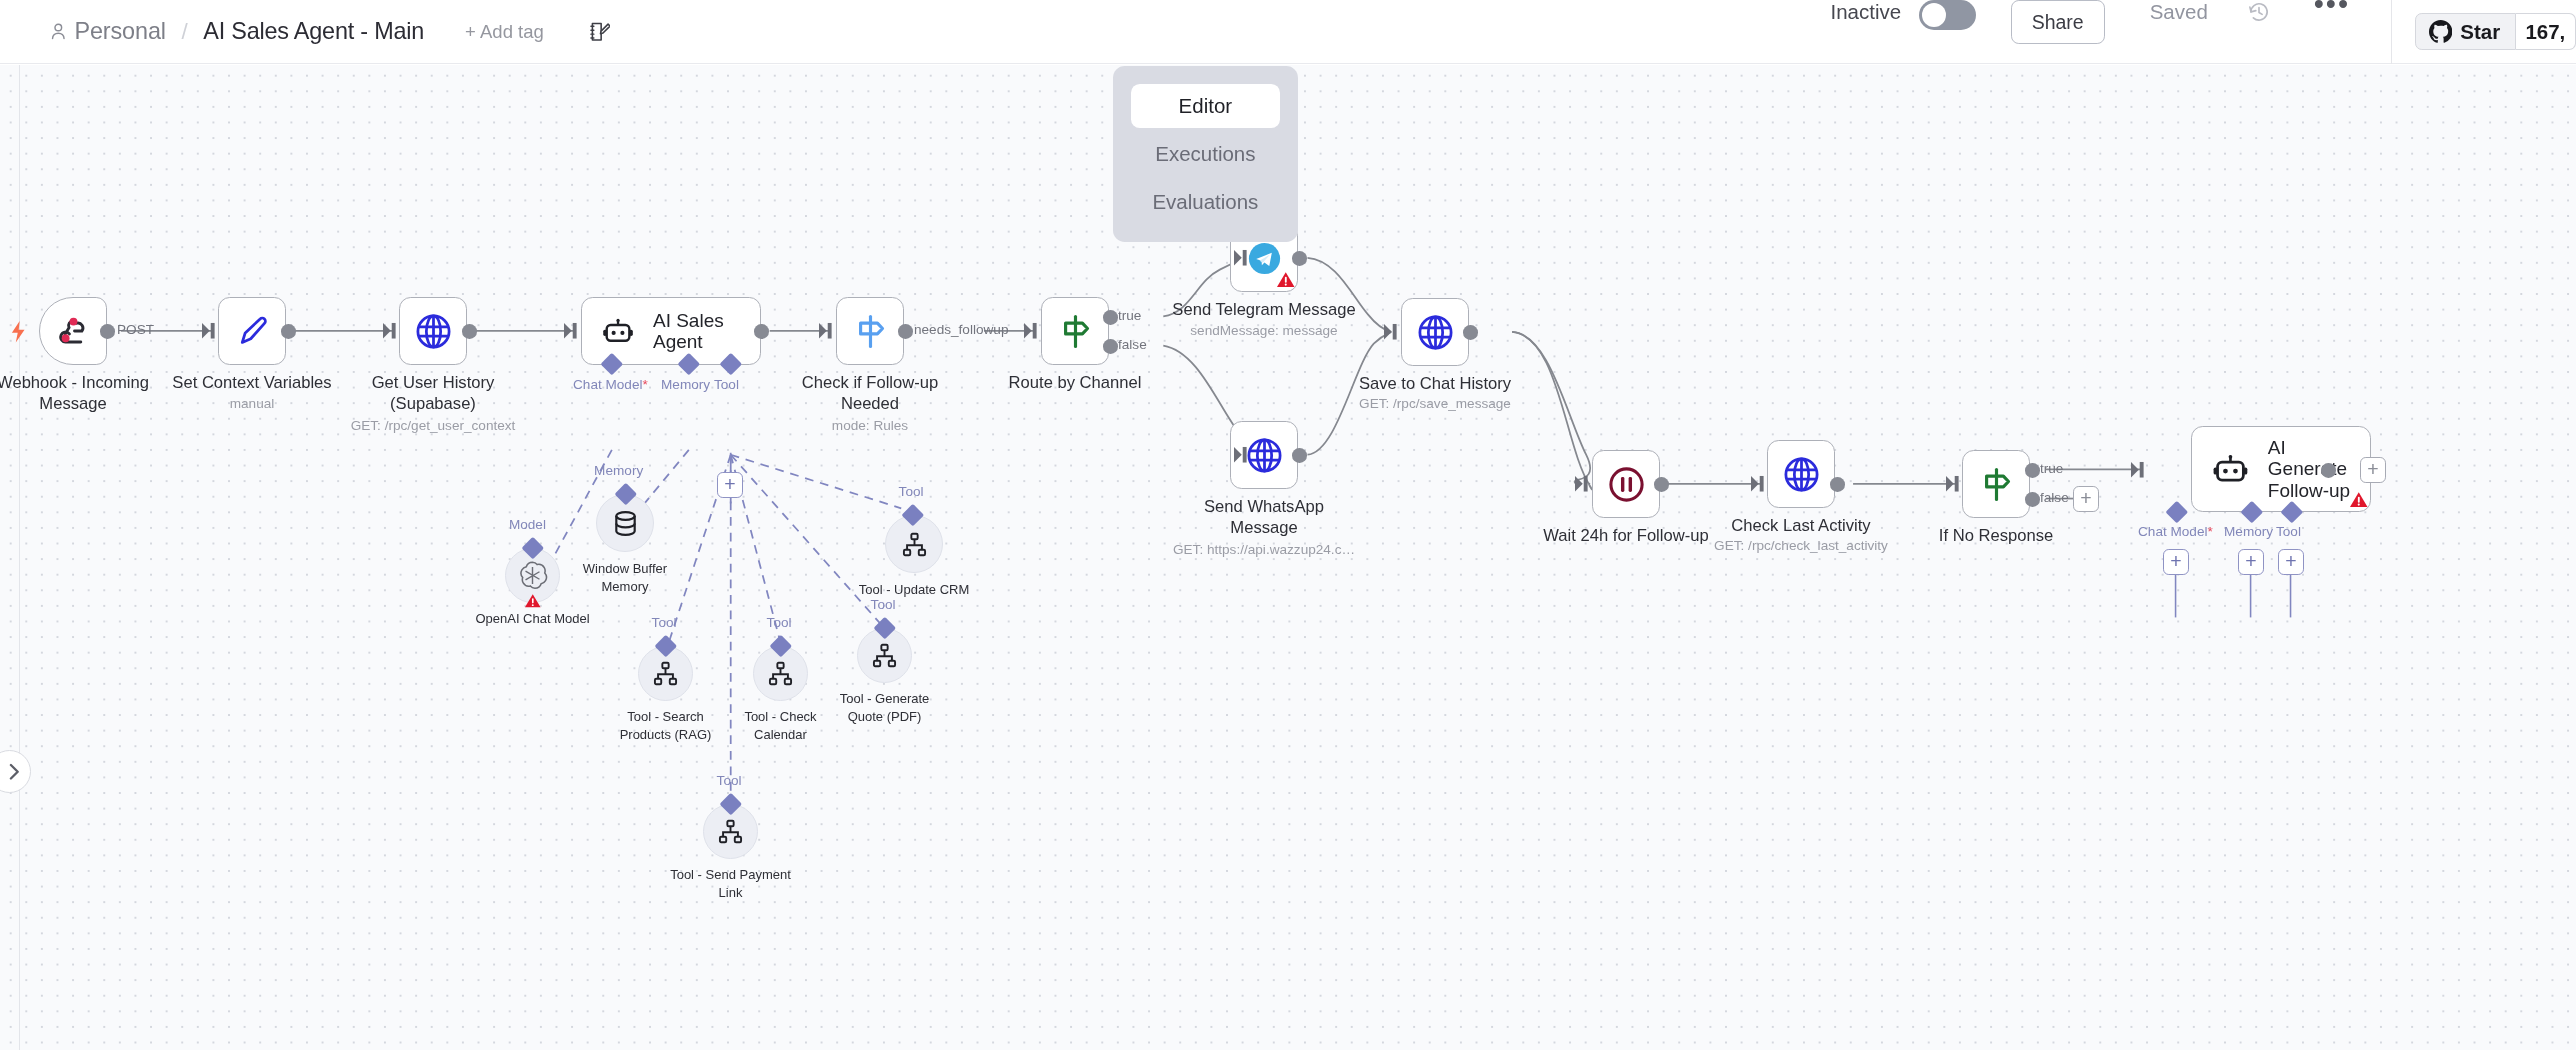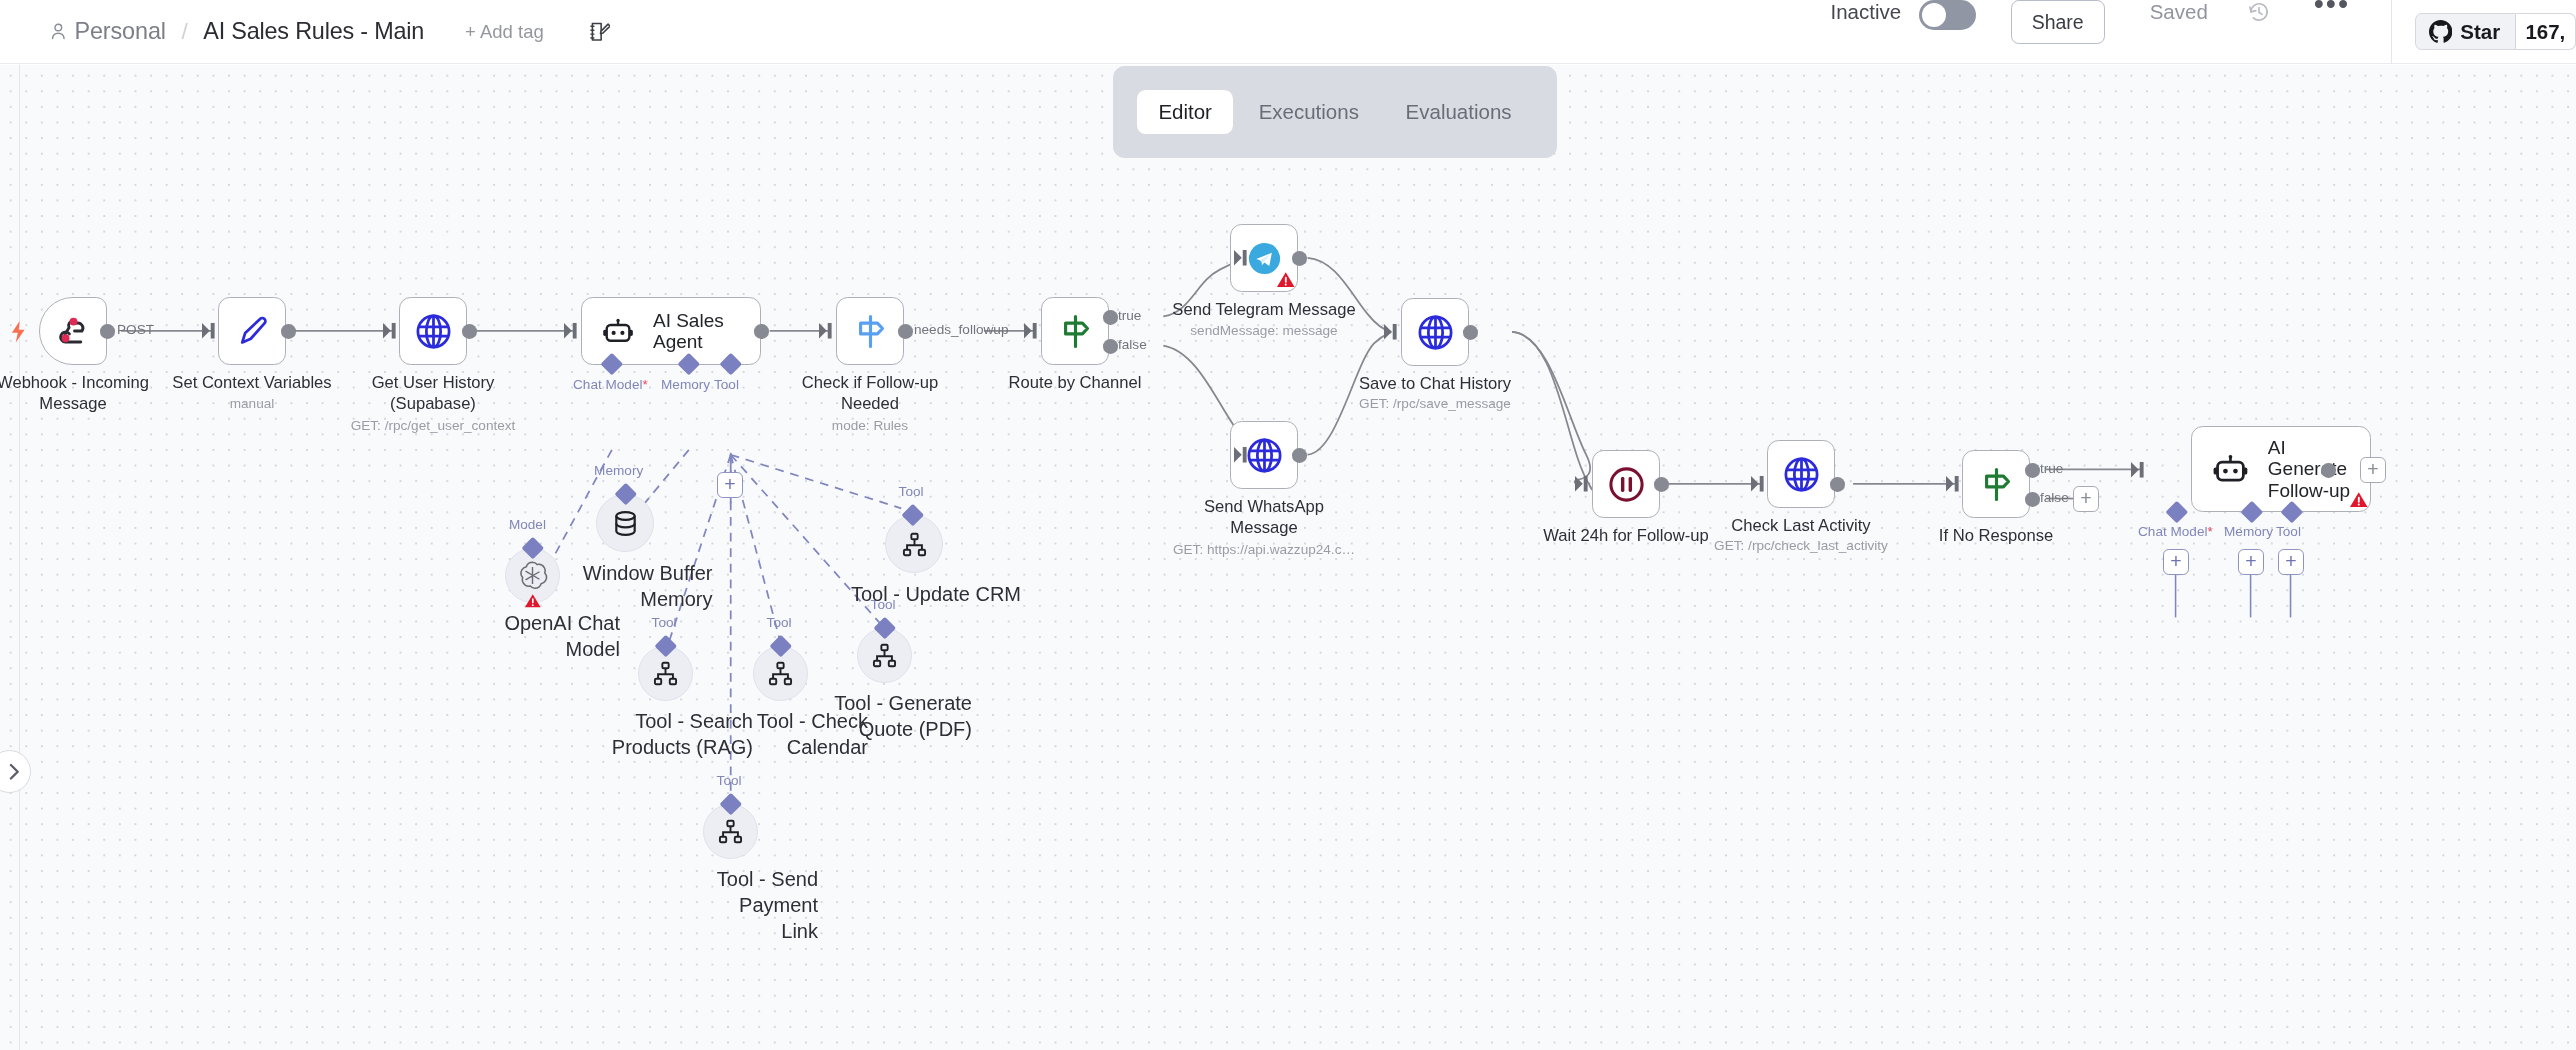--- a/index.html
+++ b/index.html
@@ -63,22 +63,22 @@
   .gh-count {
     height:37px; padding:0 9.7px; border:1px solid #d5d7dd; border-left:none;
     border-radius:0 6.8px 6.8px 0; background:#fff;
     display:flex; align-items:center; font-size:20.5px; font-weight:bold; color:#1a1a1e;
     overflow:hidden; white-space:nowrap; max-width:84px;
   }
 
   
   #tabs {
     position:absolute; left:1113px; top:66px; z-index:35;
-    background:#d9dbe3; border-radius:11.7px; padding:24px;
-    display:flex; gap:3.9px;
+    background:#d9dbe3; border-radius:11.7px; padding:18px;
+    display:flex; gap:3.9px;flex-direction:column;
   }
   .tab {
     height:44px; padding:0 21.4px; border-radius:8.8px;
     display:flex; align-items:center; justify-content:center;
     font-size:20.5px; color:#6a6c77; cursor:pointer; white-space:nowrap;
   }
   .tab.active { background:#fff; color:#1f2026; }
 
   
   #canvas {
@@ -147,21 +147,21 @@
   .subnode { position:absolute; z-index:5; }
   .scircle {
     width:55px; height:55px; border-radius:50%;
     background:#eceef4; border:1.4px solid #dfe2ea;
     display:flex; align-items:center; justify-content:center;
     position:relative; cursor:pointer;
   }
   .scircle.big { width:58px; height:58px; }
   .slabel {
     position:absolute; top:62px; left:50%; transform:translateX(-50%);
-    width:175px; text-align:right; font-size:20px; color:#2e2f36; line-height:26px;
+    width:175px; text-align:center; font-size:13px; color:#2e2f36; line-height:18px;
     white-space:pre-line;
   }
   .diamond {
     position:absolute; width:15.6px; height:15.6px; background:#7a80c0;
     transform:rotate(45deg); border-radius:1.9px; z-index:7;
   }
   .conn-label {
     position:absolute; font-size:13.6px; color:#8287b9; white-space:nowrap; z-index:7;
   }
   .conn-label .req { color:#e8475b; }
@@ -179,21 +179,21 @@
 <div id="header">
   <div id="header-left">
     <span class="person-icon">
       <svg width="14.6" height="16.6" viewBox="0 0 15 17">
           <circle cx="7.5" cy="4.6" r="3.4" fill="none" stroke="#8b8d96" stroke-width="1.5"></circle>
           <path d="M1.6 16c0-3.4 2.6-5.6 5.9-5.6S13.4 12.6 13.4 16" fill="none" stroke="#8b8d96" stroke-width="1.5" stroke-linecap="round"></path>
         </svg>
     </span>
     <span class="crumb-personal">Personal</span>
     <span class="crumb-sep">/</span>
-    <span class="crumb-title">AI Sales Rules - Main</span>
+    <span class="crumb-title">AI Sales Agent - Main</span>
     <span class="add-tag">+ Add tag</span>
     <span class="edit-icon">
       <svg width="21.4" height="21.4" viewBox="0 0 22 22">
           <path d="M3.5 2.5h9v17h-9z" fill="none" stroke="#3d3e45" stroke-width="1.6" stroke-linejoin="round"></path>
           <path d="M2 5.5h3M2 9.5h3M2 13.5h3M2 17.5h3" stroke="#3d3e45" stroke-width="1.5" stroke-linecap="round"></path>
           <path d="M19.6 3.2l-7.2 7.2-.6 2.6 2.6-.6 7.2-7.2z" fill="#fff" stroke="#3d3e45" stroke-width="1.6" stroke-linejoin="round"></path>
         </svg>
     </span>
   </div>
 

